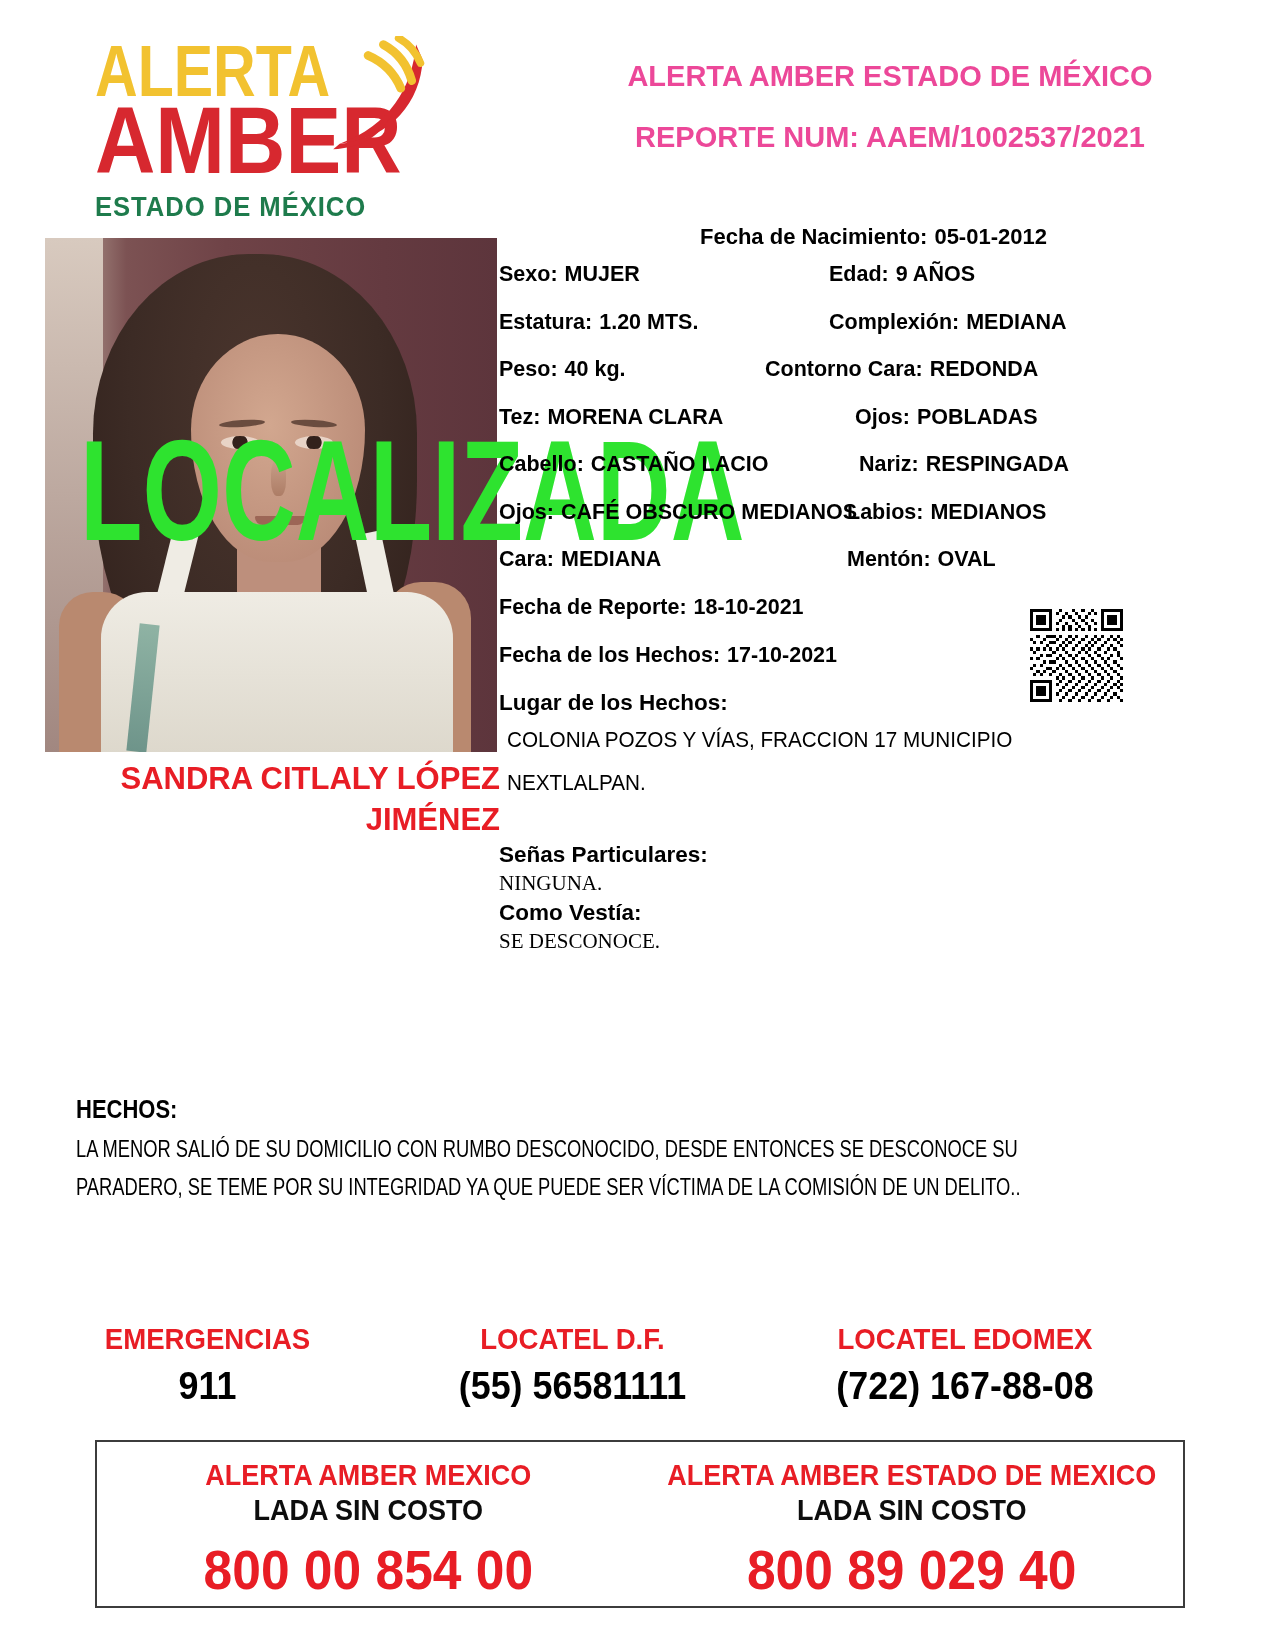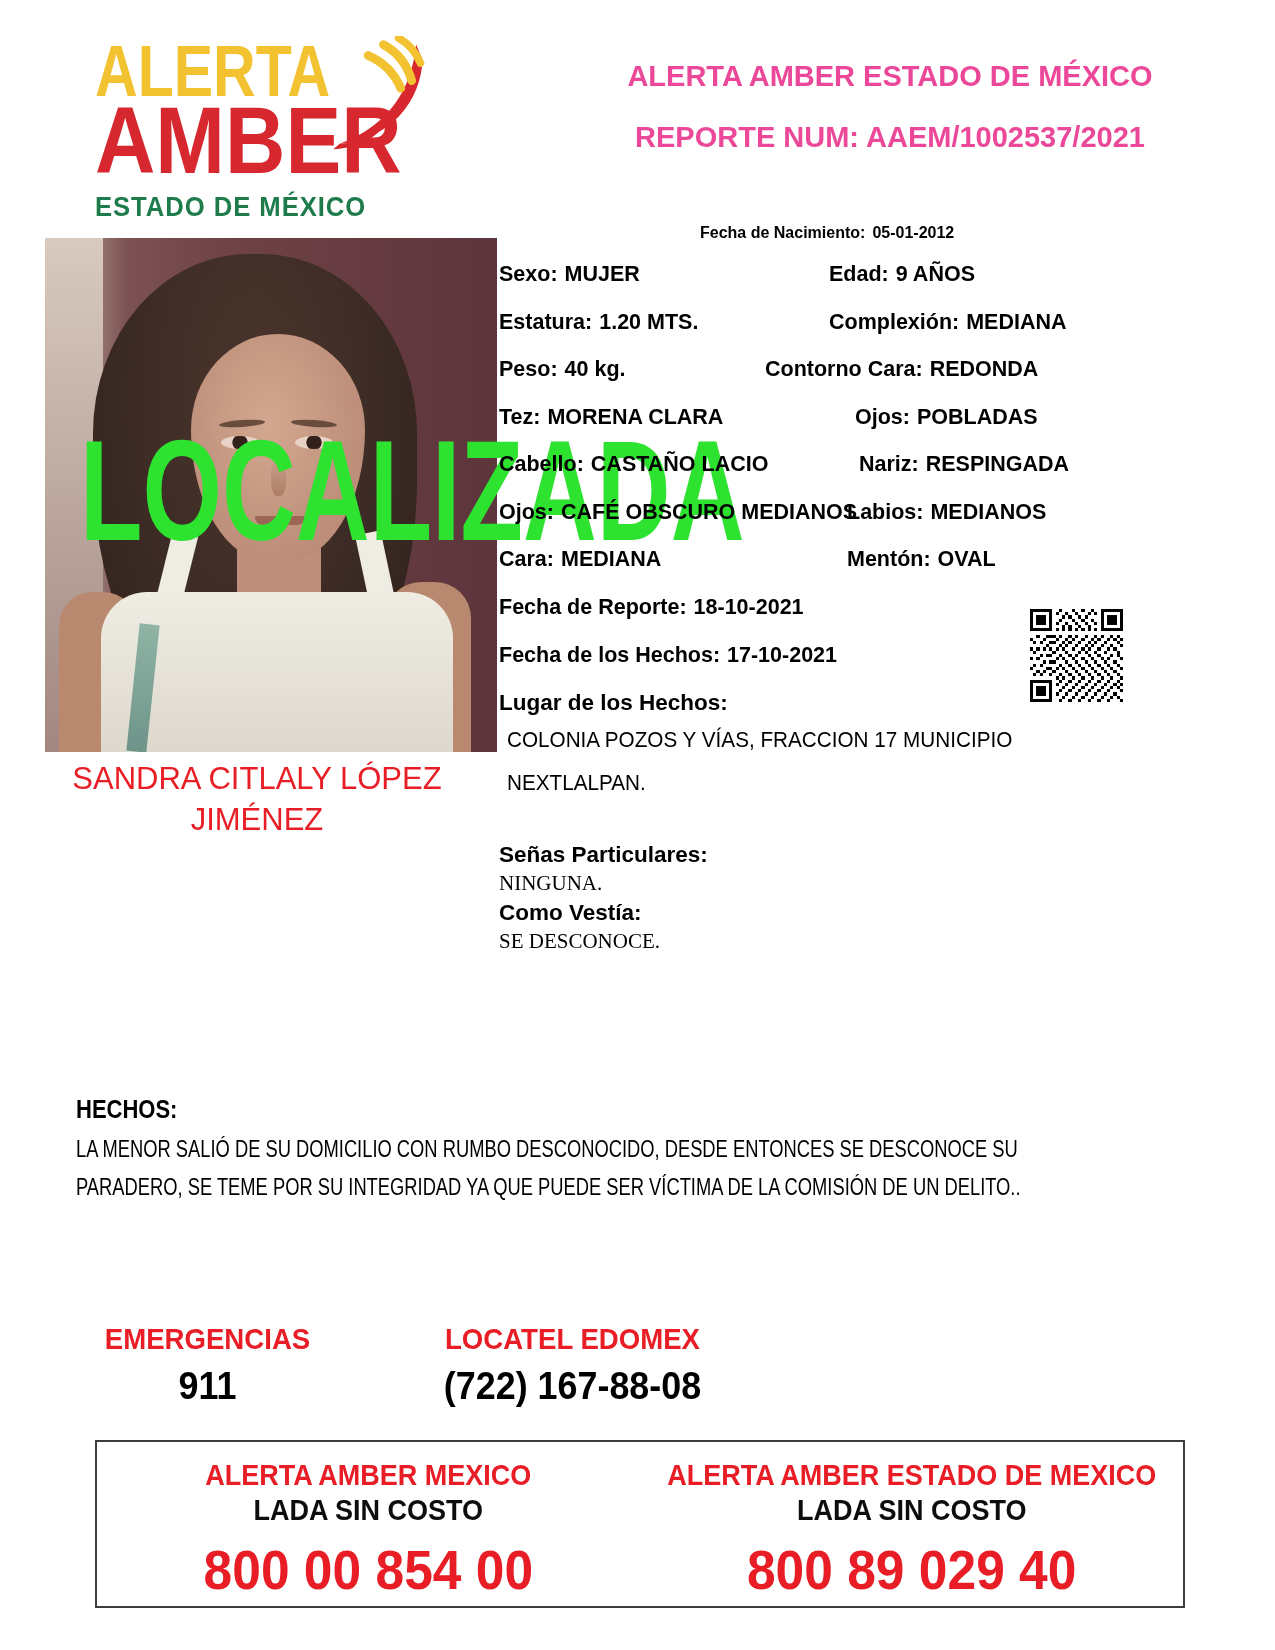--- a/index.html
+++ b/index.html
@@ -39,25 +39,25 @@
   .ph-nose{position:absolute;left:80px;top:126px;width:15px;height:36px;background:linear-gradient(#c89e88,#ad7d66);border-radius:40%;}
   .ph-mouth{position:absolute;left:64px;top:182px;width:50px;height:9px;background:#9c6656;border-radius:4px 4px 22px 22px;}
   .ph-top{position:absolute;left:56px;bottom:-2px;width:352px;height:162px;background:linear-gradient(#efece4,#ddd8cc);border-radius:46px 46px 0 0;}
   .ph-strap{position:absolute;width:26px;height:80px;background:#efece4;bottom:140px;}
   .ph-stick{position:absolute;left:88px;bottom:0;width:20px;height:128px;background:linear-gradient(#8fb3a4,#6e948a);transform:rotate(6deg);}
 
   
   .watermark{position:absolute;left:80px;top:436px;z-index:3;color:var(--watermark-green);font-weight:bold;font-size:142px;line-height:110px;transform:scaleX(.72);transform-origin:left top;white-space:nowrap;}
 
   
-  .caption{position:absolute;left:31px;top:758px;width:452px;text-align:center;color:var(--alert-red);font-weight:normal;font-size:31px;line-height:41px;z-index:4;}
+  .caption{position:absolute;left:48px;top:758px;width:452px;text-align:right;color:var(--alert-red);font-weight:bold;font-size:31px;line-height:41px;z-index:4;}
 
   
   .col{position:absolute;left:497px;top:222px;width:662px;height:760px;z-index:4;}
-  .birth{position:absolute;top:2px;left:203px;font-weight:bold;font-size:16px;white-space:nowrap;}
+  .birth{position:absolute;top:2px;left:203px;font-weight:bold;font-size:22px;white-space:nowrap;}
   .frow{position:absolute;left:2px;right:0;font-weight:bold;font-size:21.5px;white-space:nowrap;height:24px;}
   .fr{position:absolute;left:330px;top:0;white-space:nowrap;}
   .lab{margin-right:7px;}
   .sec-h{position:absolute;left:2px;font-weight:bold;font-size:22.5px;white-space:nowrap;}
   .addr{position:absolute;left:10px;font-weight:normal;font-size:22.5px;transform:scaleX(.92);transform-origin:left;white-space:nowrap;}
   .sec-t{position:absolute;left:2px;font-weight:normal;font-size:21px;white-space:nowrap;font-family:Liberation Serif, serif;}
 
   
   .qr{position:absolute;left:1030px;top:606px;width:93px;height:99px;z-index:4;}
   .qr svg{width:100%;height:100%;}
@@ -202,20 +202,24 @@
     <div class="facts-line first">LA MENOR SALIÓ DE SU DOMICILIO CON RUMBO DESCONOCIDO, DESDE ENTONCES SE DESCONOCE SU</div>
     <div class="facts-line">PARADERO, SE TEME POR SU INTEGRIDAD YA QUE PUEDE SER VÍCTIMA DE LA COMISIÓN DE UN DELITO..</div>
   </div>
 
   <div class="contacts">
     <div class="contact">
       <div class="contact-name">EMERGENCIAS</div>
       <div class="contact-num">911</div>
     </div>
     <div class="contact">
+      <div class="contact-name">LOCATEL D.F.</div>
+      <div class="contact-num">(55) 56581111</div>
+    </div>
+    <div class="contact">
       <div class="contact-name">LOCATEL EDOMEX</div>
       <div class="contact-num">(722) 167-88-08</div>
     </div>
   </div>
 
   <div class="fbox">
     <div class="fcol">
       <div class="ftitle">ALERTA AMBER MEXICO</div>
       <div class="fsub">LADA SIN COSTO</div>
       <div class="fnum">800 00 854 00</div>

